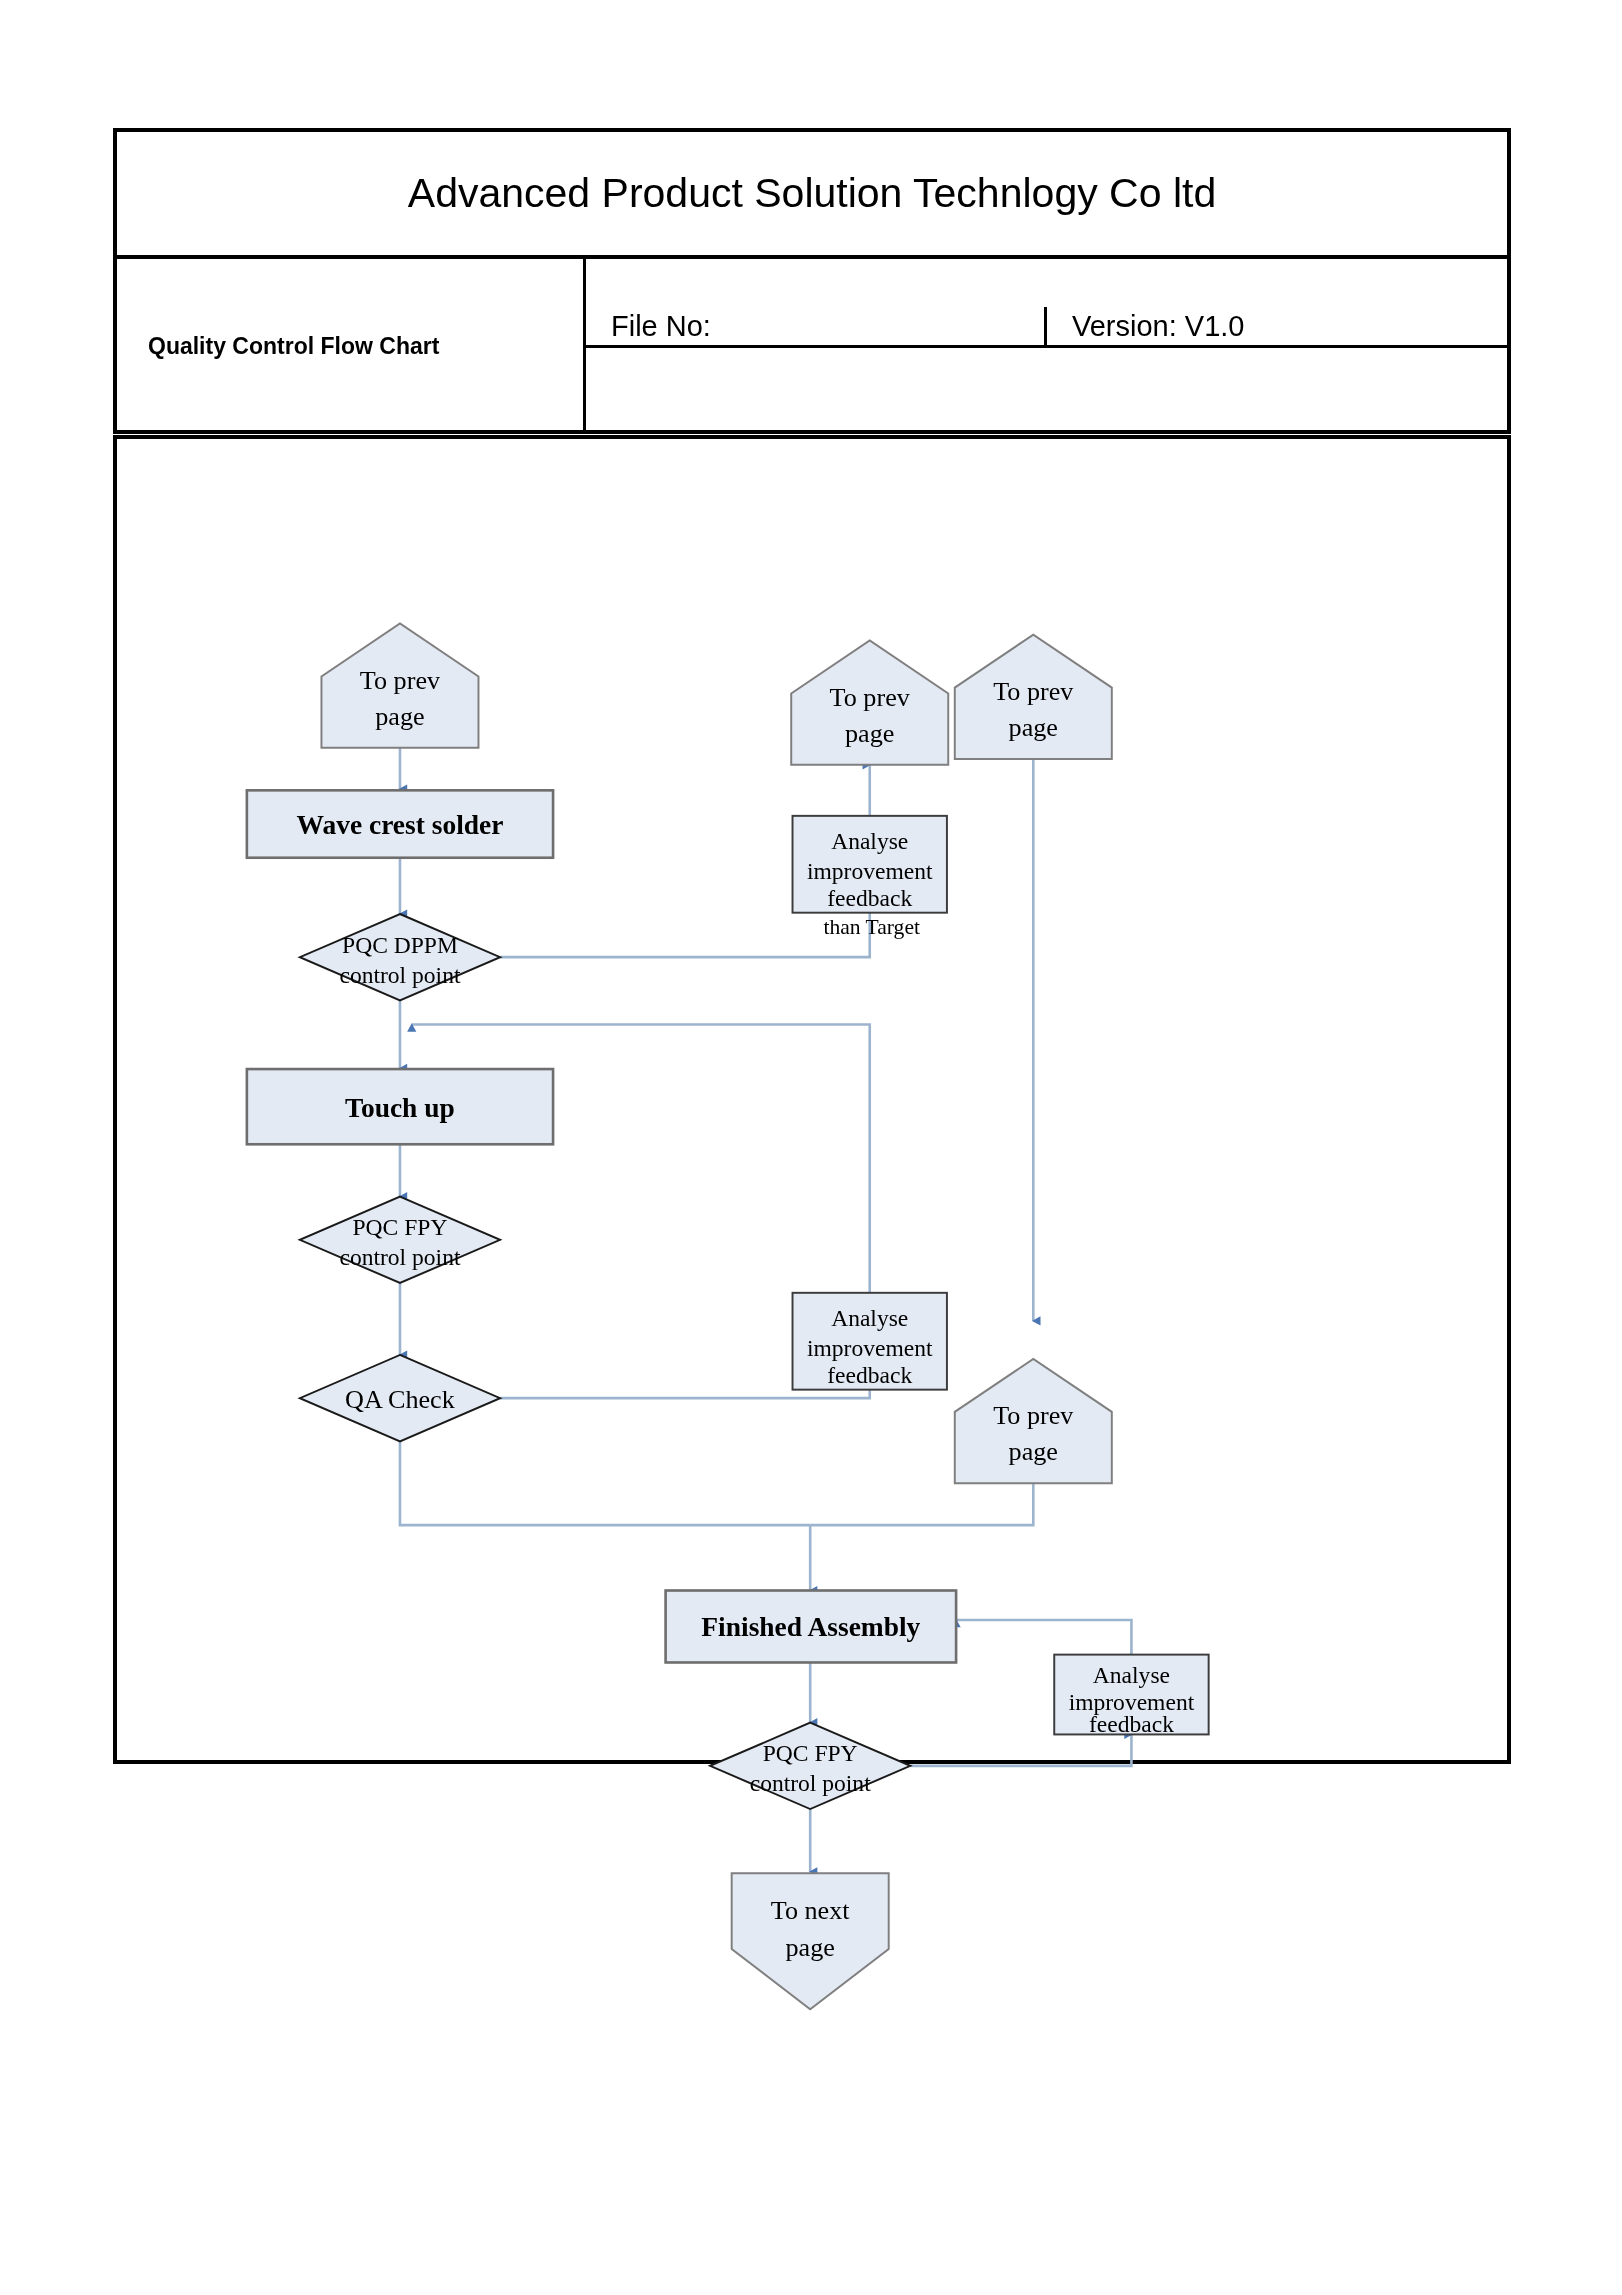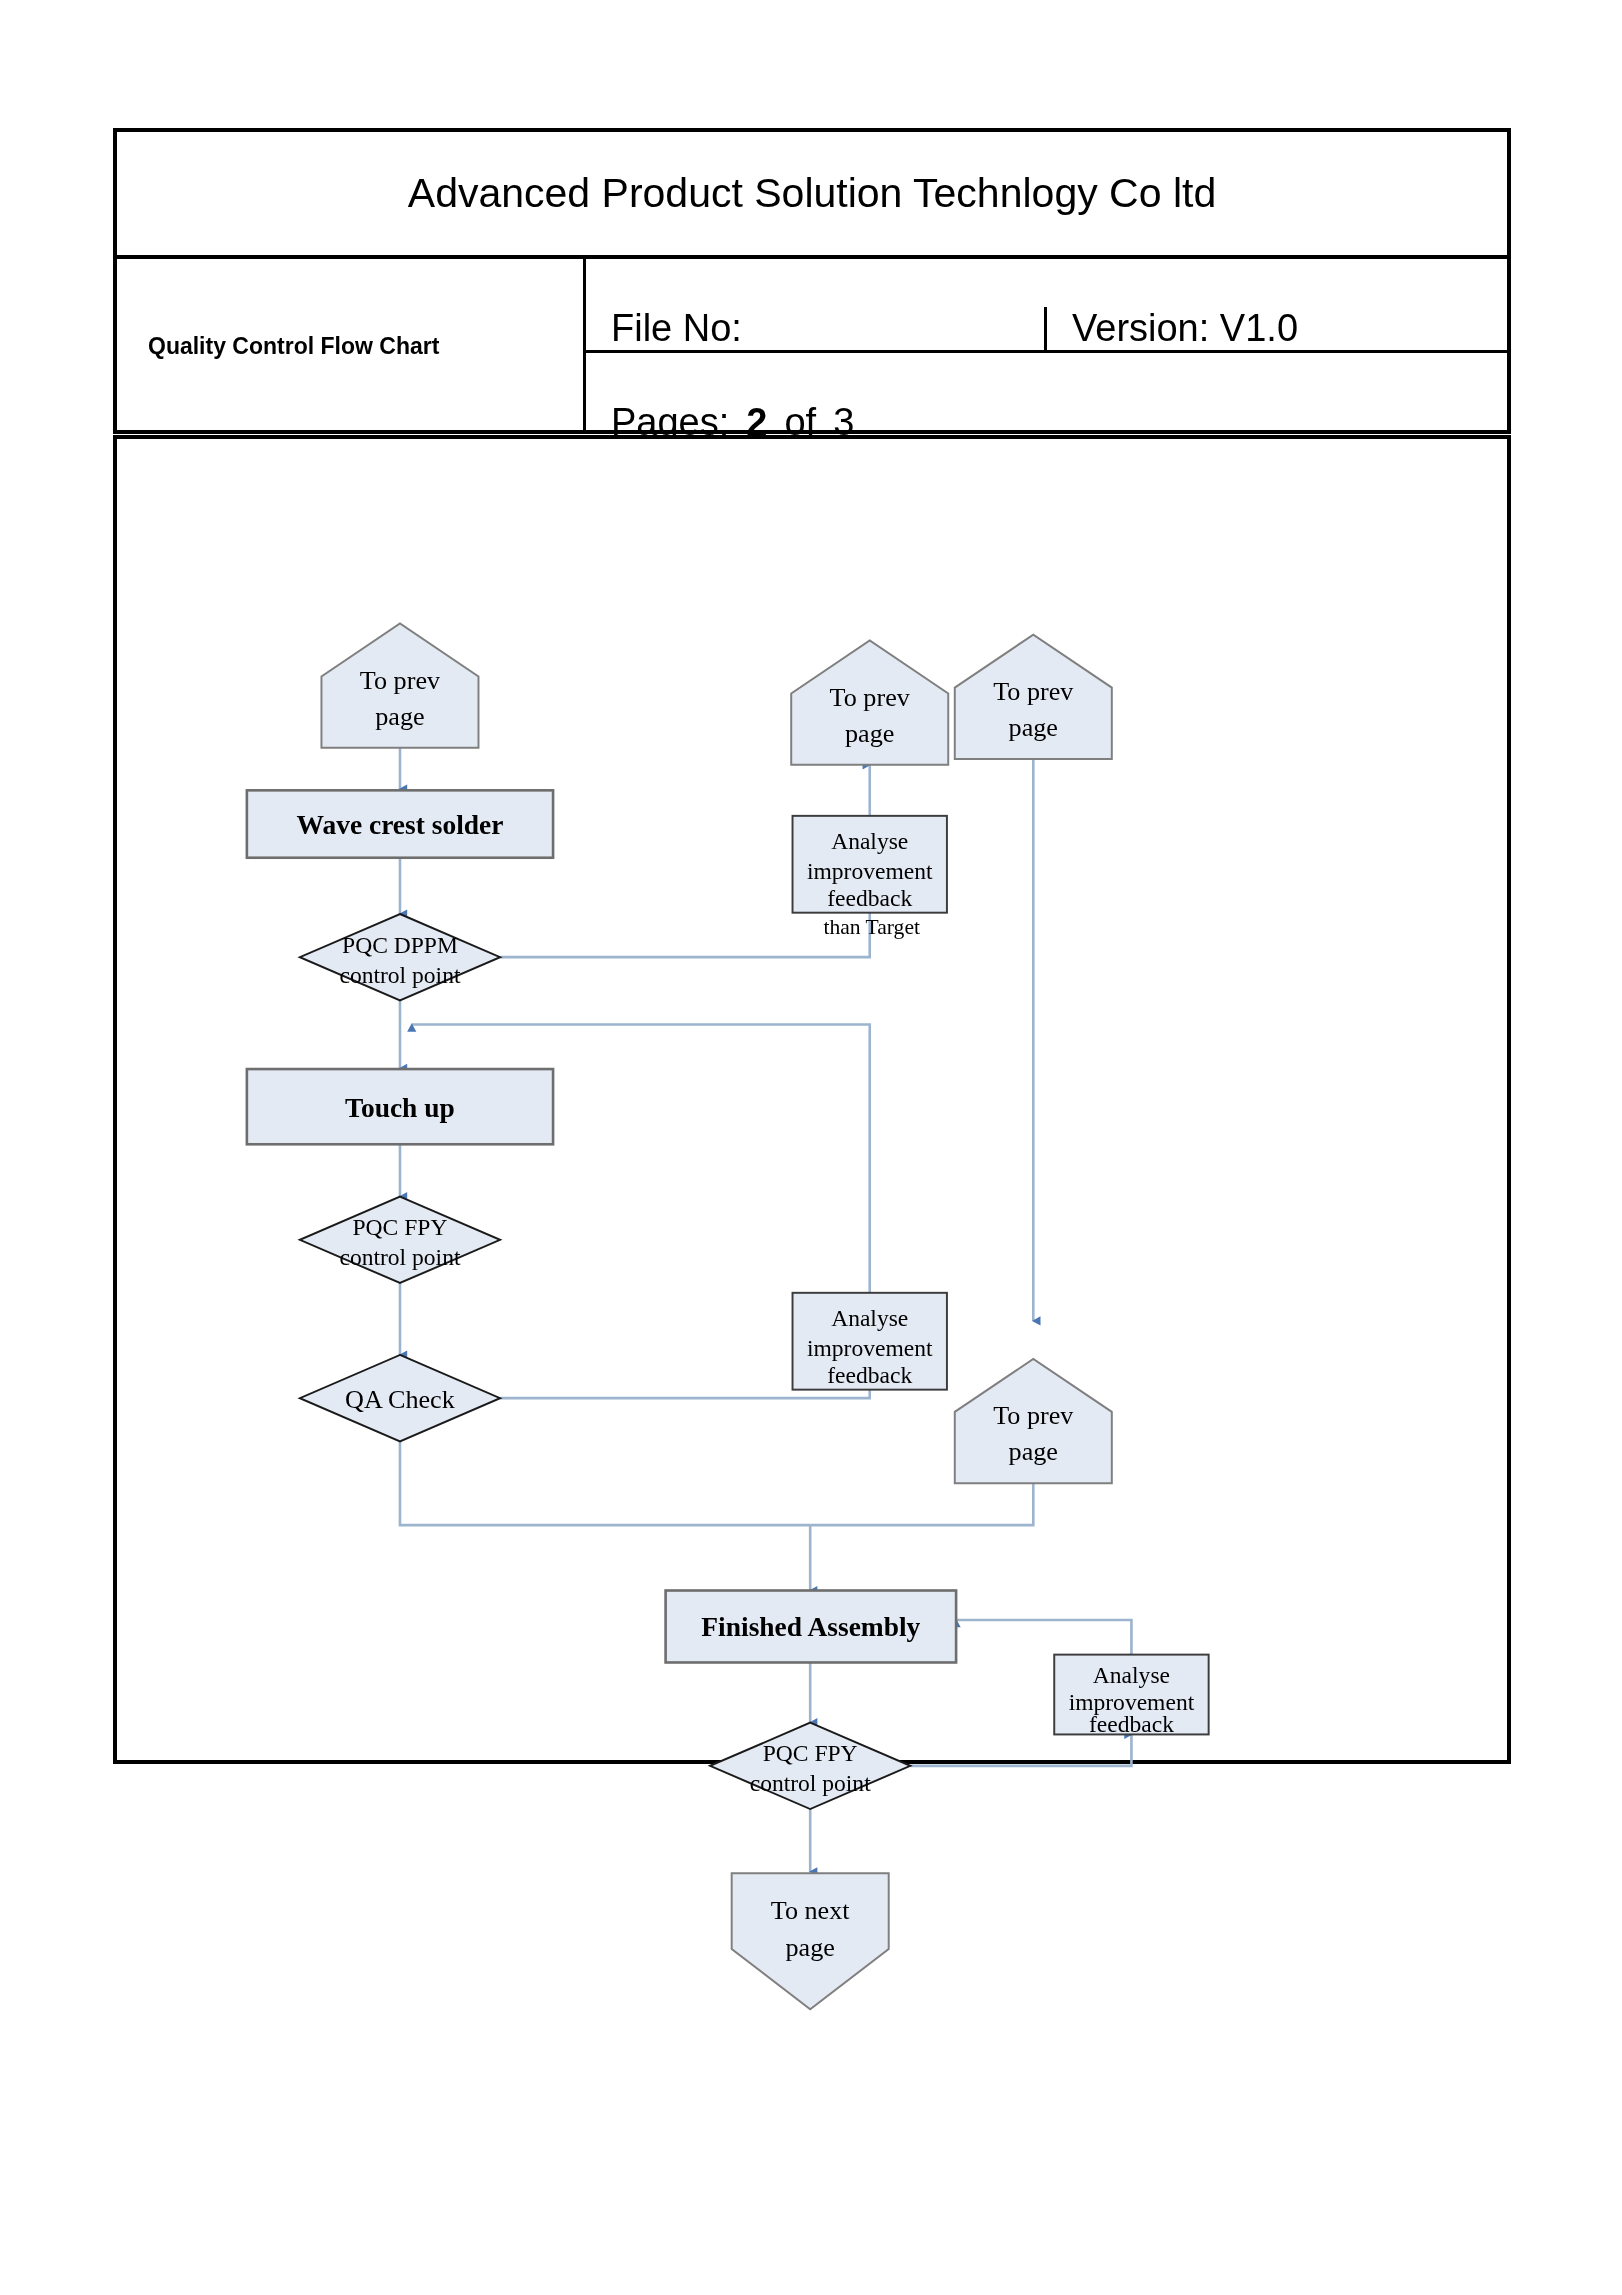--- a/index.html
+++ b/index.html
@@ -24,21 +24,21 @@
   #doc-type-cell{
     width:469px; border-right:3.3px solid #000;
     display:flex; align-items:center; box-sizing:border-box;
     padding-left:31px;
   }
   #doc-type-text{ font-size:23px; font-weight:bold; }
 
   #meta-right{ flex:1; display:flex; flex-direction:column; }
   .meta-row{ flex:1; display:flex; }
   .meta-row.top{ border-bottom:3.3px solid #000; }
-  .meta-cell{ display:flex; align-items:center; padding-left:25px; box-sizing:border-box; font-size:38px;margin-top:48px; }
+  .meta-cell{ display:flex; align-items:center; padding-left:25px; box-sizing:border-box; font-size:29px;margin-top:48px; }
   .meta-cell.left{ width:461px; border-right:3.3px solid #000; }
   .meta-cell.right{ flex:1; }
   .pg-b{ font-weight:bold; }
   .pg-sp{ display:inline-block; width:17px; }
 
   
   #body-frame{
     position:absolute; left:113px; top:435px;
     width:1398px; height:1329px;
     border:4.6px solid #000; box-sizing:border-box;
@@ -72,29 +72,20 @@
       <div class="meta-row top">
         <div class="meta-cell left">
           <span>File No:</span>
         </div>
         <div class="meta-cell right">
           <span>Version: V1.0</span>
         </div>
       </div>
 
       <div class="meta-row">
-        <div class="meta-cell right">
-          <span>Pages:</span>
-            <span class="pg-sp"></span>
-            <span class="pg-b">2</span>
-            <span class="pg-sp"></span>
-            <span>of</span>
-            <span class="pg-sp"></span>
-            <span>3</span>
-        </div>
       </div>
 
     </div>
   </div>
 </div>
 
 <div id="body-frame">
 
 <svg id="flow-svg" width="1389" height="1688" viewBox="0 0 2122 2580">
 

